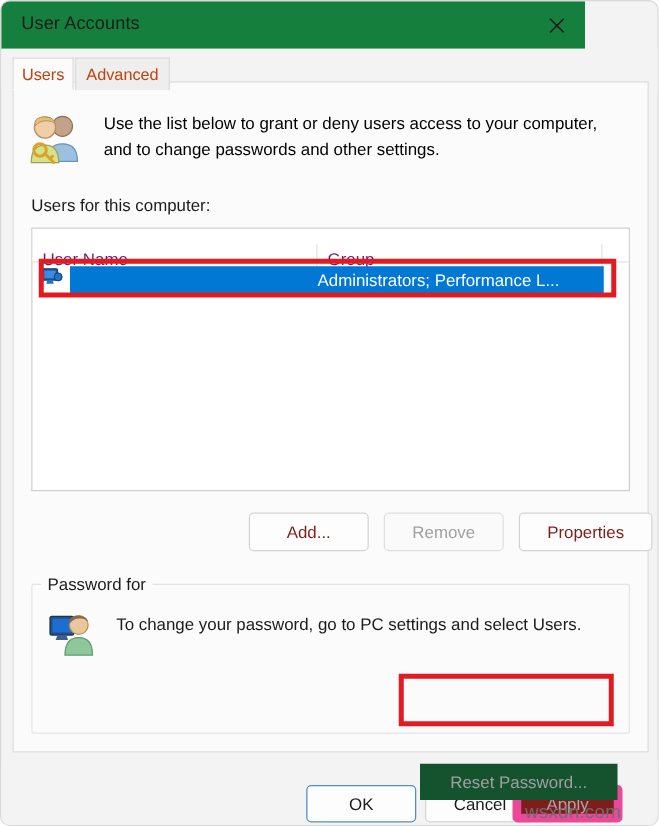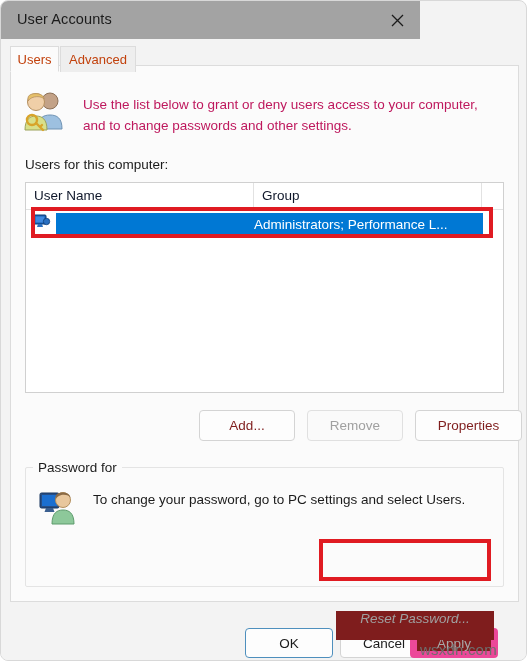--- a/index.html
+++ b/index.html
@@ -22,23 +22,23 @@
     box-sizing: border-box;
     border: 1px solid #d8d8d8;
     border-radius: 8px;
     overflow: hidden;
   }
 
   
   #titlebar {
     position: absolute;
     left: 0; top: 0;
-    width: 419px;
+    width: 467px;
     height: 38px;
-    background: #a3a3a3;
+    background: #15803d;
     border-bottom: 1px solid #f0f0f0;
   }
   #title-text {
     position: absolute;
     left: 16px;
     top: 10px;
     font-size: 14.5px;
     color: #1b1b1b;
     letter-spacing: 0.1px;
   }
@@ -113,22 +113,21 @@
     width: 48px;
     height: 44px;
   }
   #blurb-text {
     position: absolute;
     left: 72px;
     top: 22px;
     width: 410px;
     font-size: 13.5px;
     line-height: 21px;
-    color: #be185d;
-    margin-top: 6px;
+    color: #000000;
   }
   #users-label {
     position: absolute;
     left: 14px;
     top: 91px;
     font-size: 13.5px;
     color: #1b1b1b;
   }
 
   
@@ -146,25 +145,25 @@
   #list-header {
     position: absolute;
     left: 0; top: 0;
     width: 100%;
     height: 26px;
     background: #ffffff;
     border-bottom: 1px solid #e2e2e2;
   }
   .col-head {
     position: absolute;
-    top: 0;
+    top: 12px;
     height: 26px;
     line-height: 26px;
     font-size: 13.5px;
-    color: #0f172a;
+    color: #701a75;
     box-sizing: border-box;
     padding-left: 8px;
     cursor: default;
   }
   #col-username { left: 0;   width: 228px; border-right: 1px solid #e2e2e2; }
   #col-group    { left: 228px; width: 228px; border-right: 1px solid #e2e2e2; }
   #col-extra    { left: 456px; width: 23px; }
 
   #list-row {
     position: absolute;
@@ -279,28 +278,28 @@
     line-height: 21px;
     color: #1b1b1b;
   }
   #btn-reset {
     position: absolute;
     left: 325px;
     top: 545px;
     width: 158px;
     height: 29px;
     box-sizing: border-box;
-    background: #7f1d1d;
+    background: #14532d;
     border: none;
     font-size: 13.5px;
     color: #a0a0a0;
     display: flex;
+    align-items: center;
     justify-content: center;
     cursor: default;
-    font-style: italic;
   }
 
   
   #footer {
     position: absolute;
     left: 0;
     top: 609px;
     width: 527px;
     height: 52px;
     background: #f3f3f3;

